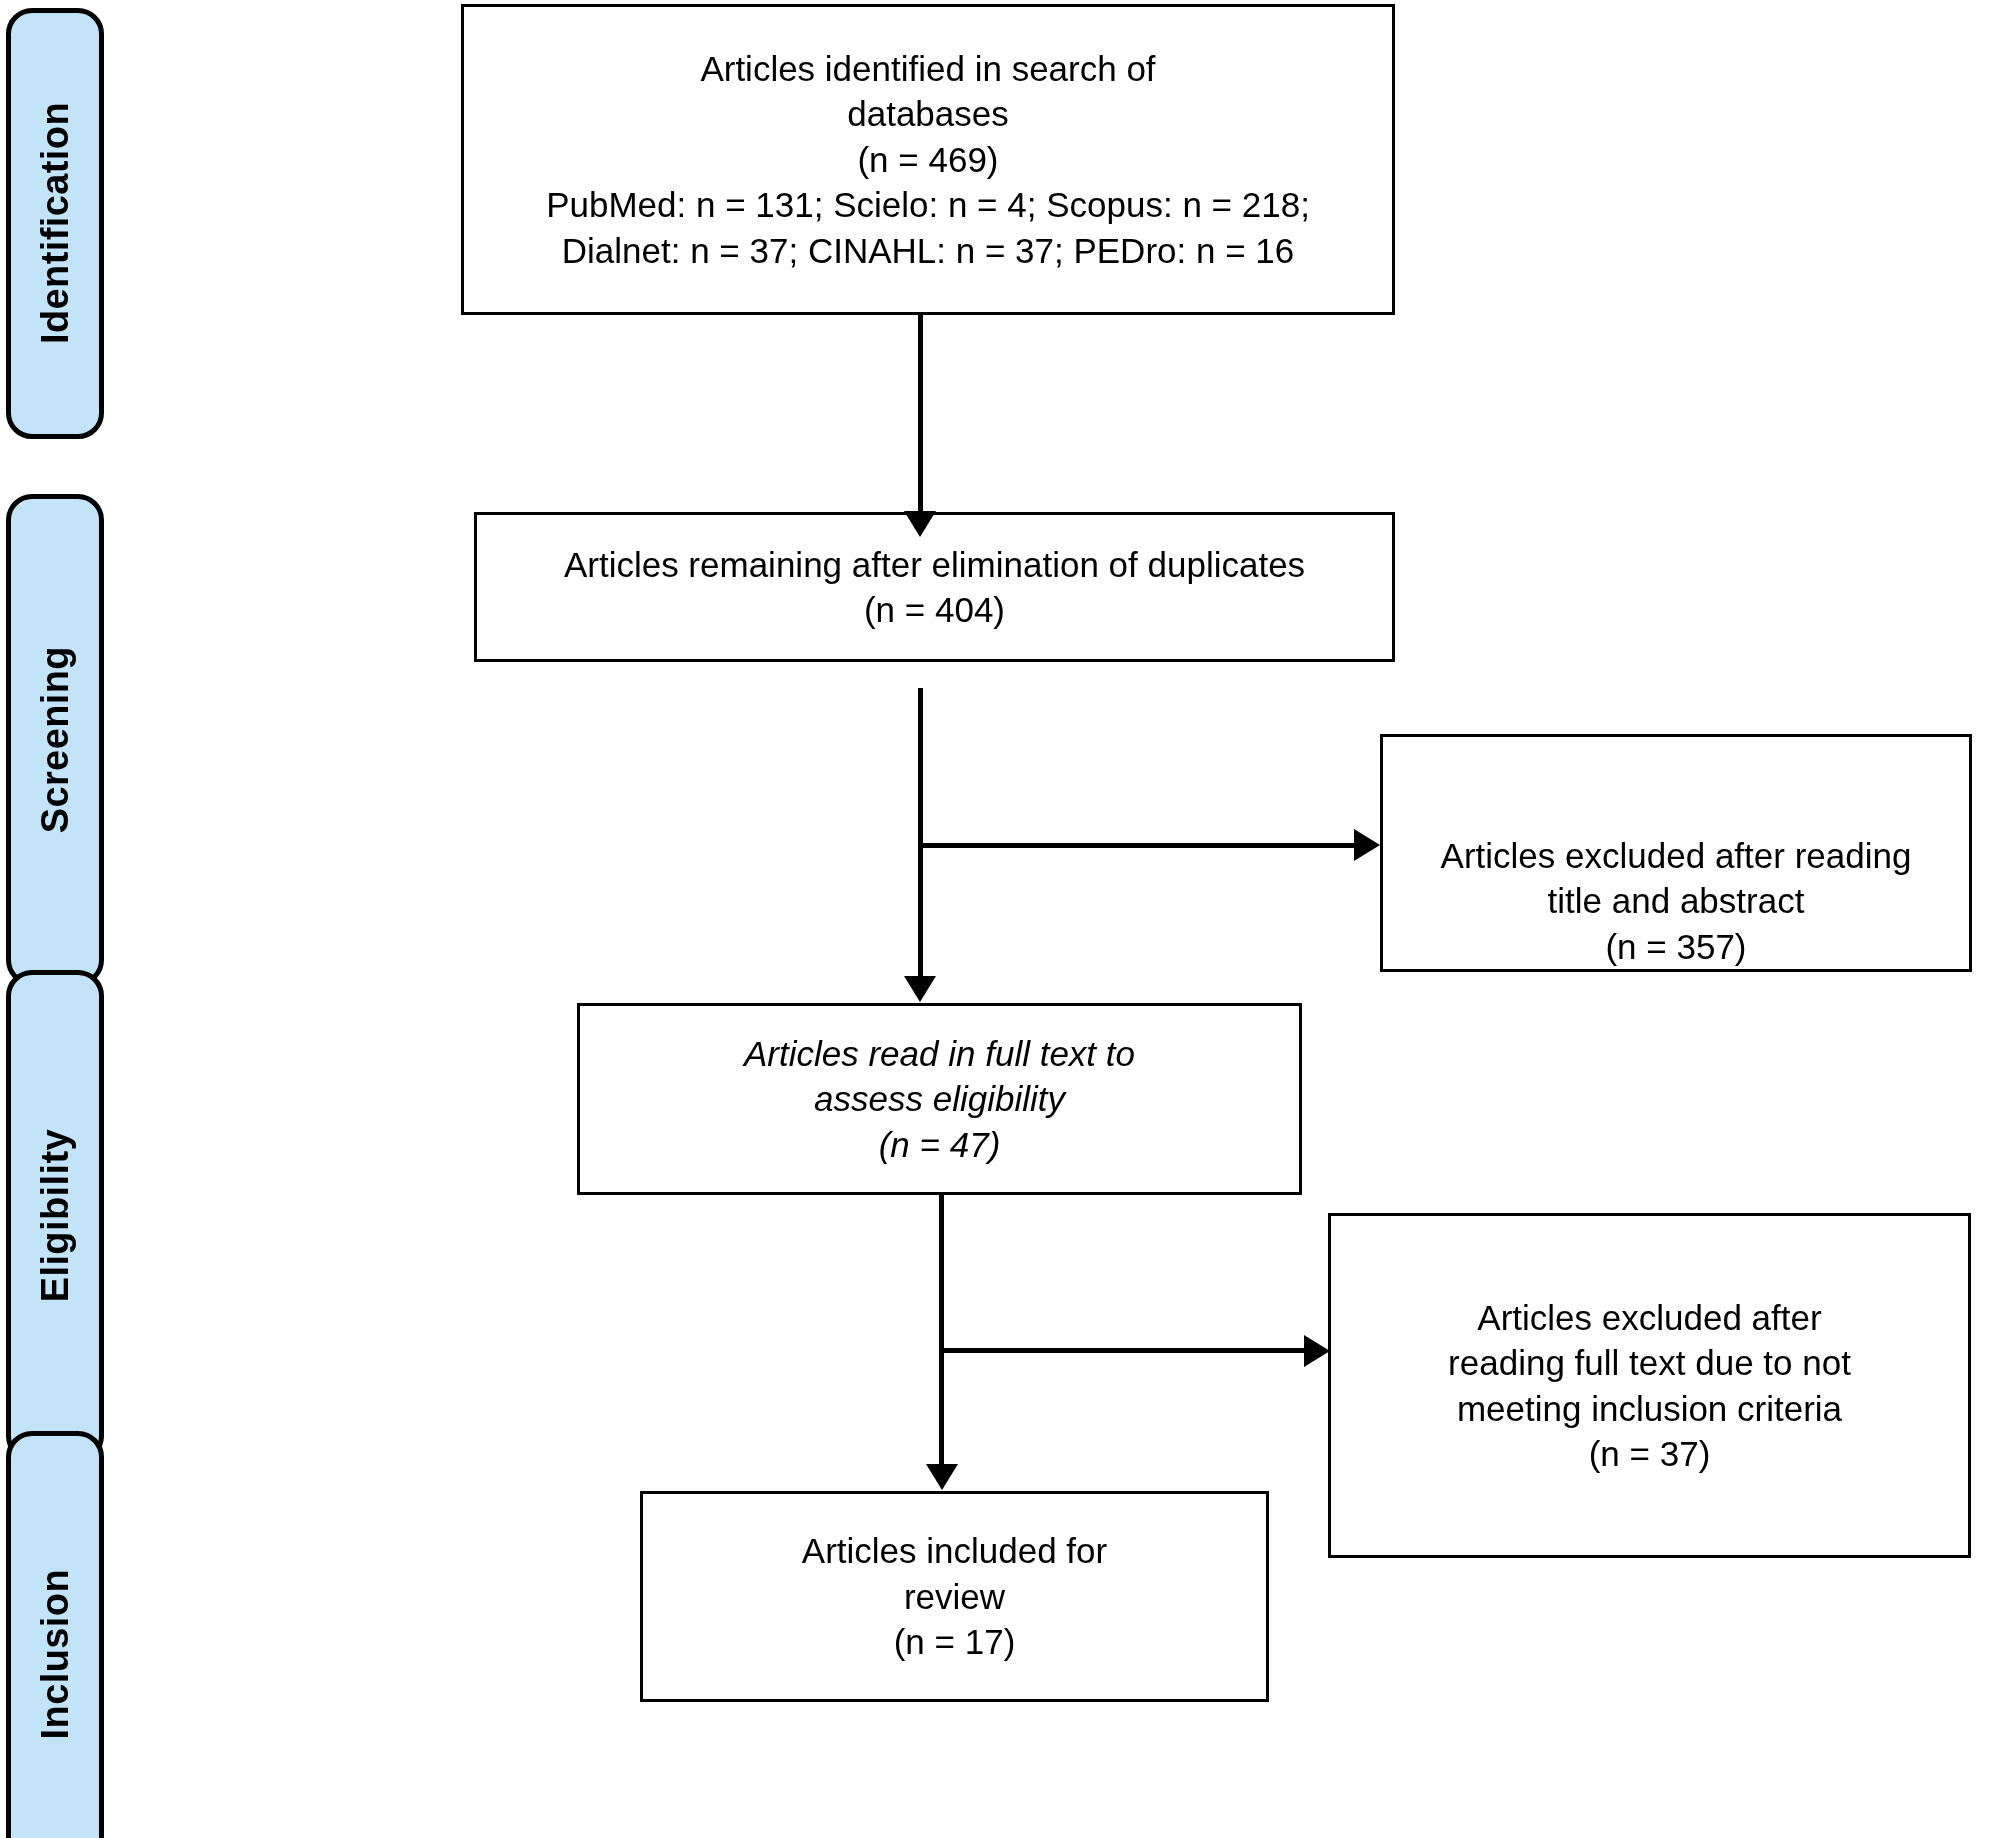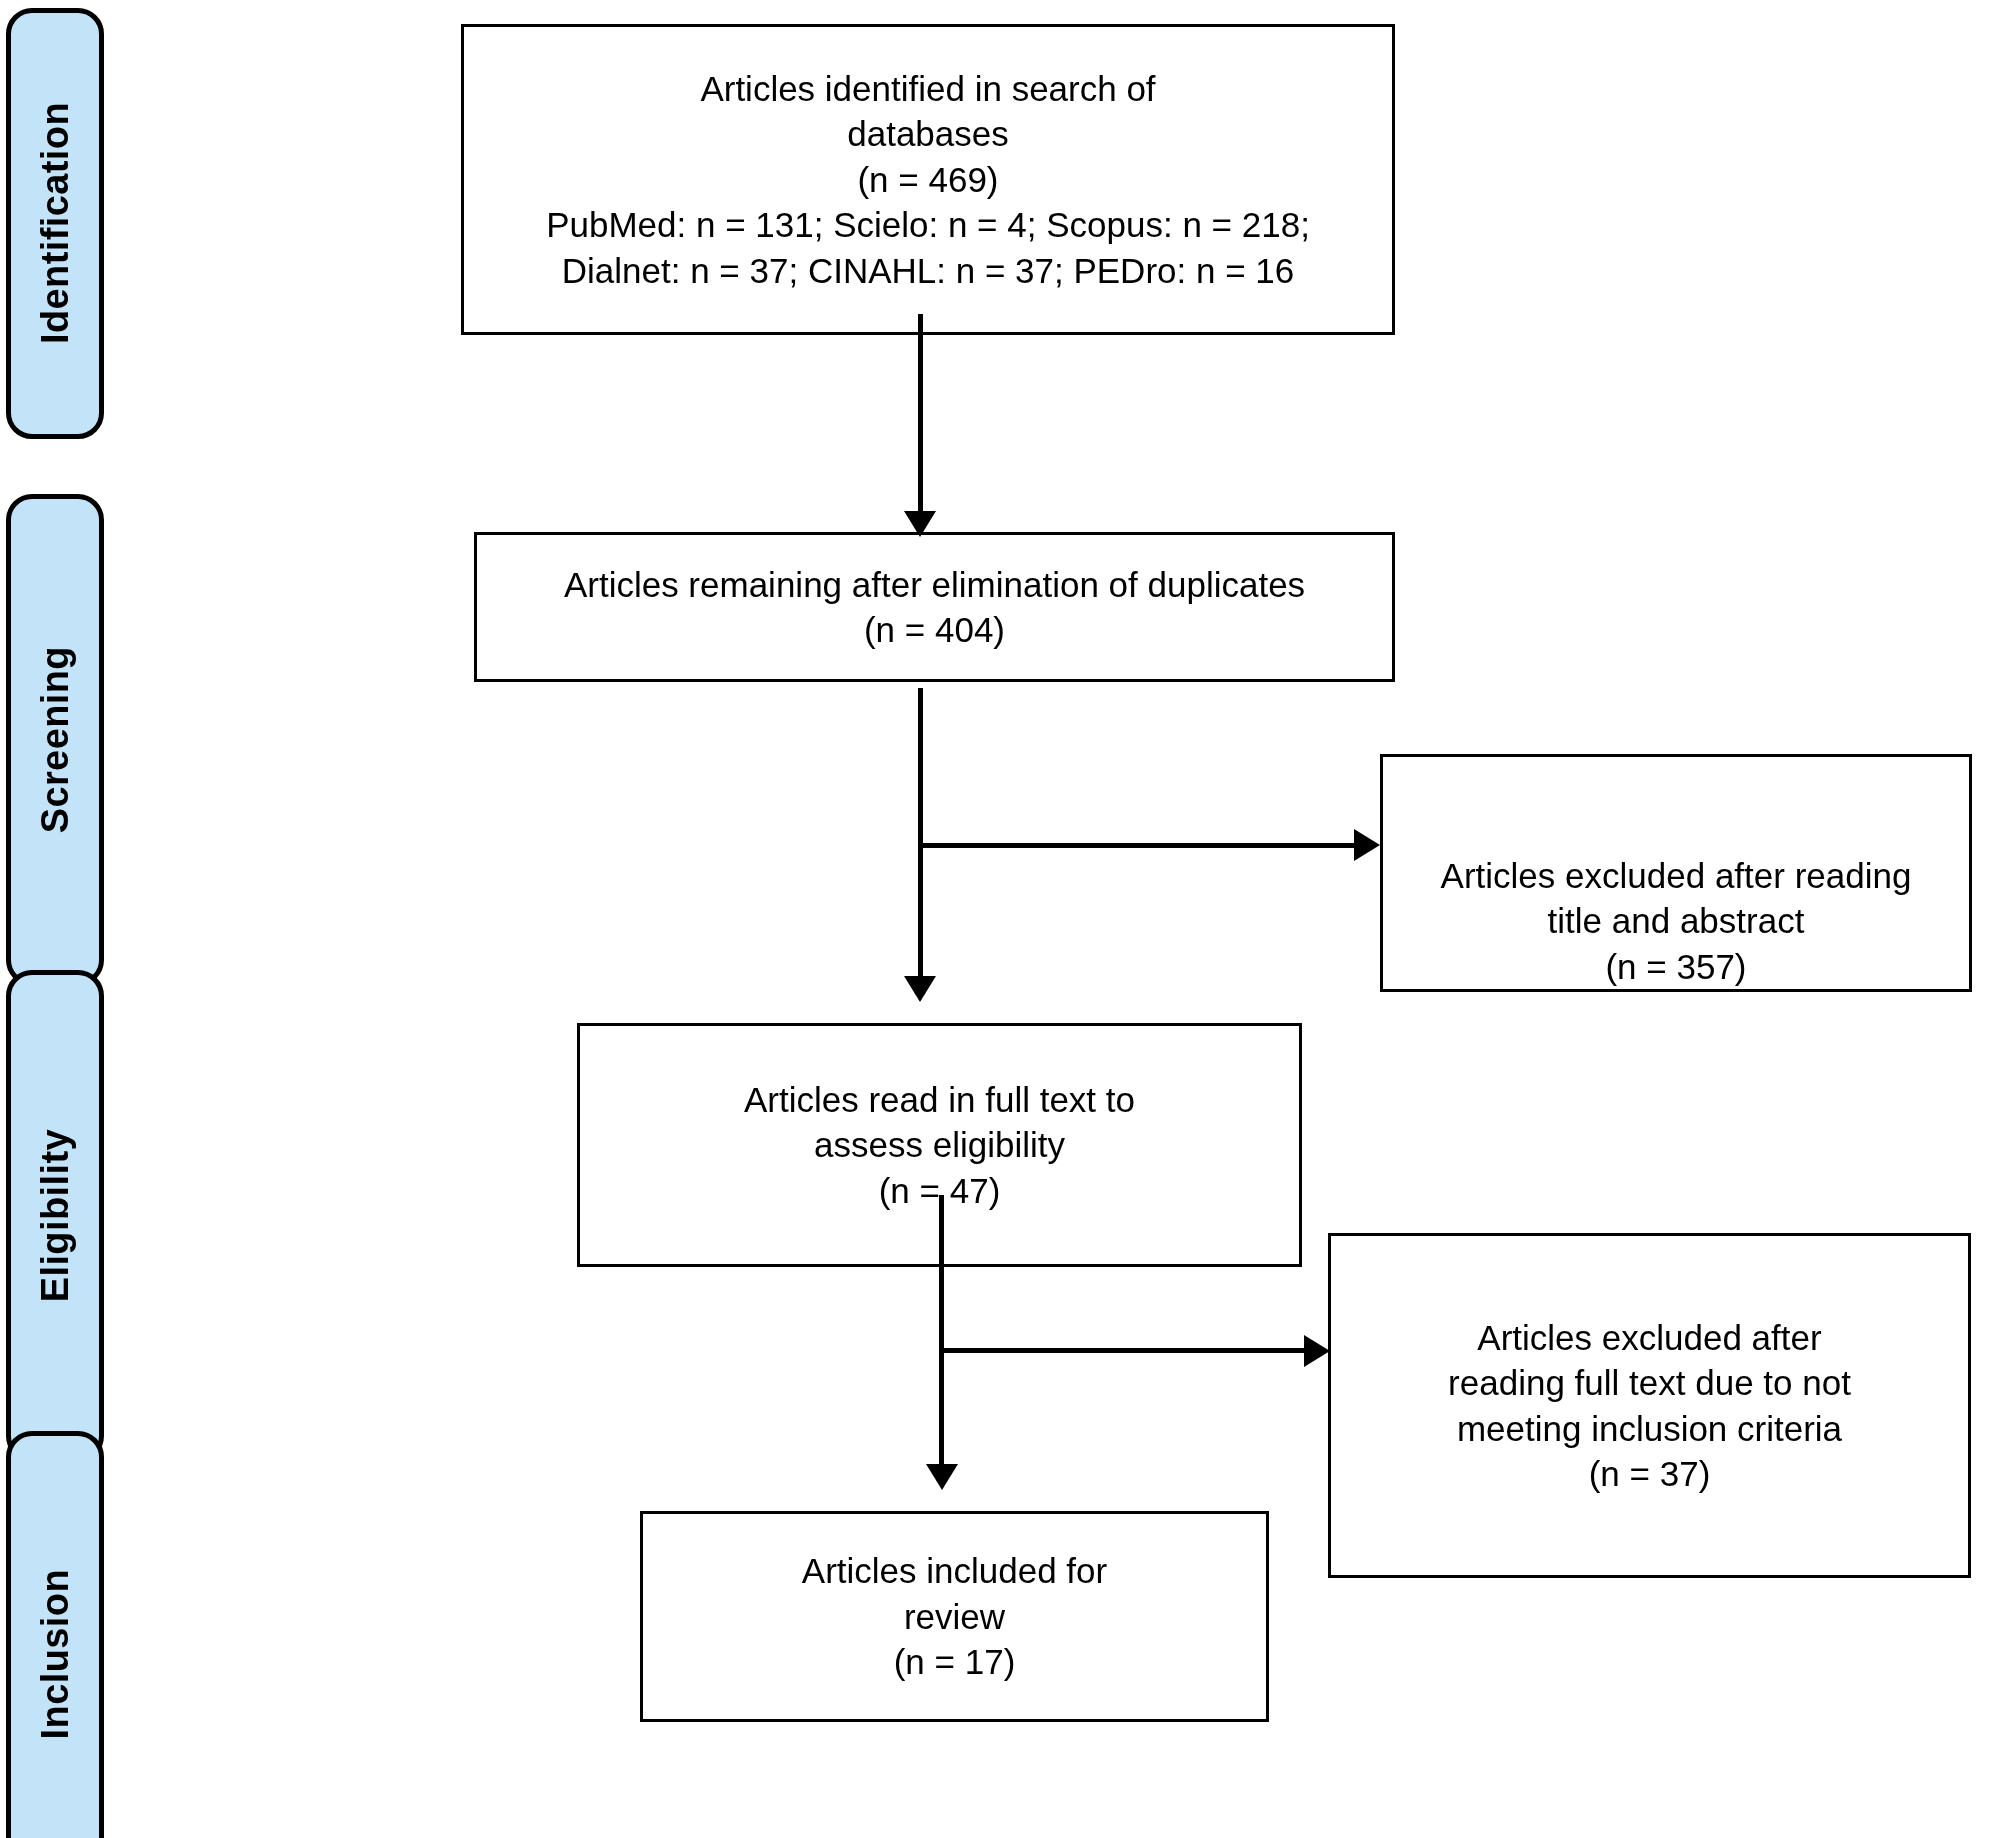--- a/index.html
+++ b/index.html
@@ -41,21 +41,20 @@
   
   .flow-box {
     position: absolute;
     background: #ffffff;
     border: 3.8px solid #000000;
     box-sizing: border-box;
     display: flex;
     align-items: center;
     justify-content: center;
     text-align: center;
-    margin-top: 20px;
   }
   .flow-box .box-text {
     font-size: 35px;
     line-height: 1.30;
     color: #000000;
     white-space: pre-line;
     padding: 0 12.3px;
   }
 
   
@@ -119,21 +118,21 @@
     <div class="box-text">Articles remaining after elimination of duplicates
 (n = 404)</div>
   </div>
 
   <div class="flow-box" style="left:1380px; top:734px; width:592px; height:238px;align-items:flex-end;">
     <div class="box-text">Articles excluded after reading
 title and abstract
 (n = 357)</div>
   </div>
 
-  <div class="flow-box" style="left:577px; top:1003px; width:725px; height:244px;">
+  <div class="flow-box" style="left:577px; top:1003px; width:725px; height:192px;font-style:italic;">
     <div class="box-text">Articles read in full text to
 assess eligibility
 (n = 47)</div>
   </div>
 
   <div class="flow-box" style="left:1328px; top:1213px; width:643px; height:345px;">
     <div class="box-text">Articles excluded after
 reading full text due to not
 meeting inclusion criteria
 (n = 37)</div>

